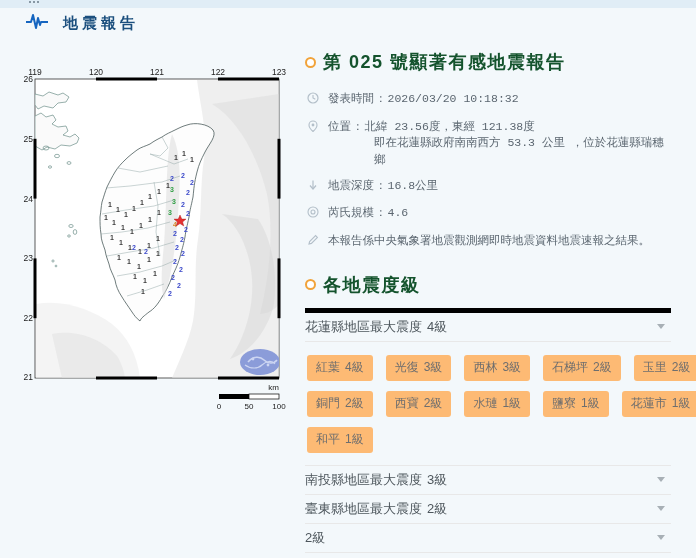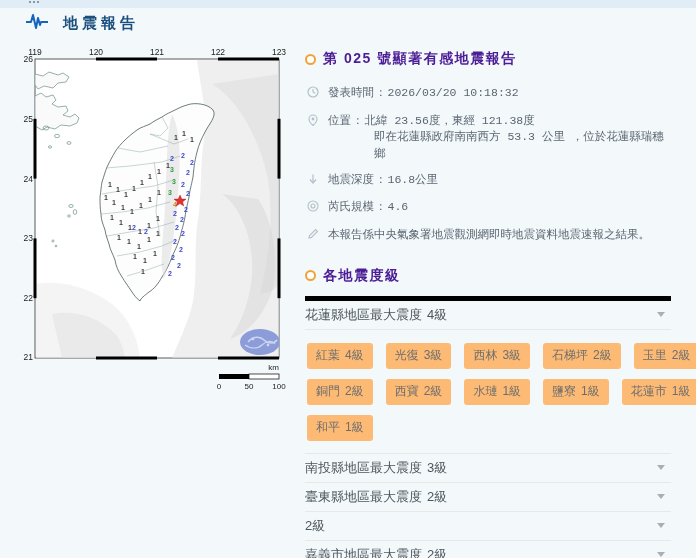--- a/index.html
+++ b/index.html
@@ -7,34 +7,34 @@
         font-family:"Liberation Sans","DejaVu Sans",sans-serif;color:#555;}
   .topband{position:absolute;left:0;top:0;width:100%;height:8px;background:#e0edf6;}
   .top-dots{position:absolute;left:29px;top:1px;display:flex;gap:2px;}
   .top-dots i{width:2px;height:2px;background:#6b7b88;border-radius:50%;}
 
   
   .hdr{position:absolute;left:26px;top:13px;display:flex;align-items:center;gap:15px;}
   .hdr-title{font-size:15px;font-weight:bold;color:#1b4f7e;letter-spacing:4px;}
 
   
-  .mapwrap{position:absolute;left:22px;top:44px;}
+  .mapwrap{position:absolute;left:22px;top:64px;}
   .mk{font-size:7px;font-weight:bold;text-anchor:middle;}
   .mk1{fill:#3c3c3c;}
   .mk2{fill:#3947c9;}
   .mk3{fill:#2f9e44;}
   .mk4{fill:#d7862a;}
   .axis{font-size:8.5px;fill:#222;}
   .scalelbl{font-size:8px;fill:#222;}
 
   
   .rcol{position:absolute;left:305px;top:50px;width:366px;}
   .sect-h{display:flex;align-items:center;gap:7px;}
   .sect-dot{width:7px;height:7px;border:2px solid #f1a33a;border-radius:50%;background:#fff;flex:0 0 auto;}
-  .sect-title{font-size:14px;font-weight:bold;color:#4c1d95;letter-spacing:1.5px;}
+  .sect-title{font-size:18px;font-weight:bold;color:#14532d;letter-spacing:1.5px;}
 
   .details{margin:17px 0 0 2px;}
   .fld{display:flex;align-items:flex-start;margin-bottom:9px;font-size:11.5px;color:#5b6670;line-height:1.45;font-family:Liberation Mono, monospace;}
   .fld .ic{flex:0 0 13px;margin:1px 8px 0 0;color:#b3bfc9;}
   .fld .sep{margin:0 1px;}
   .v2{padding-left:46px;}
   .v2:empty{display:none;}
 
   .sect2{margin-top:21px;}
   .accordion{margin-top:11px;}

